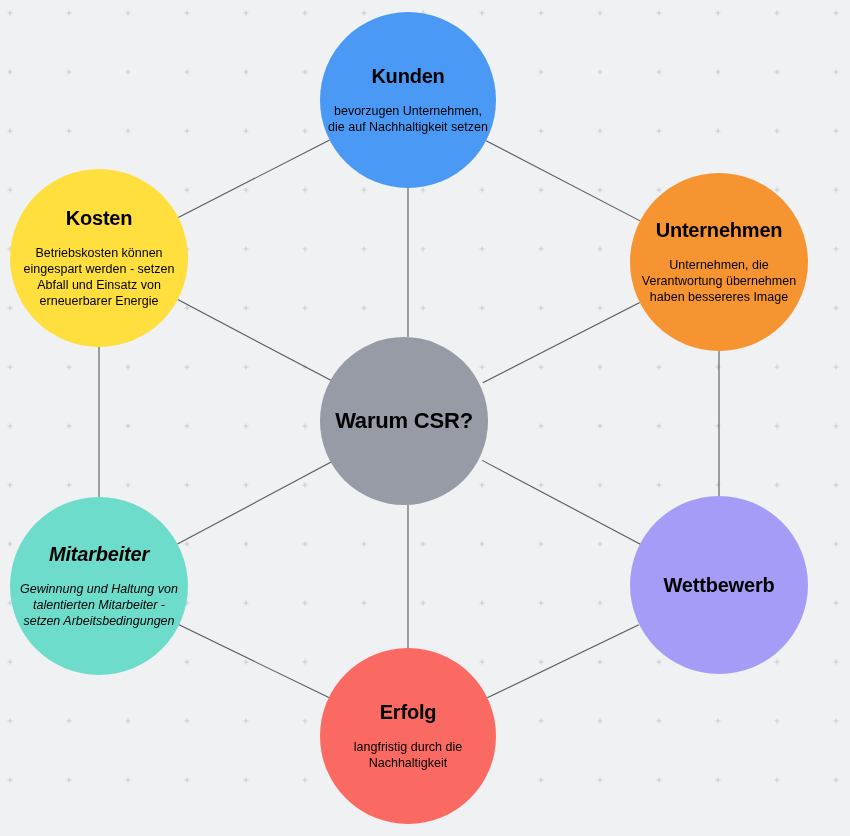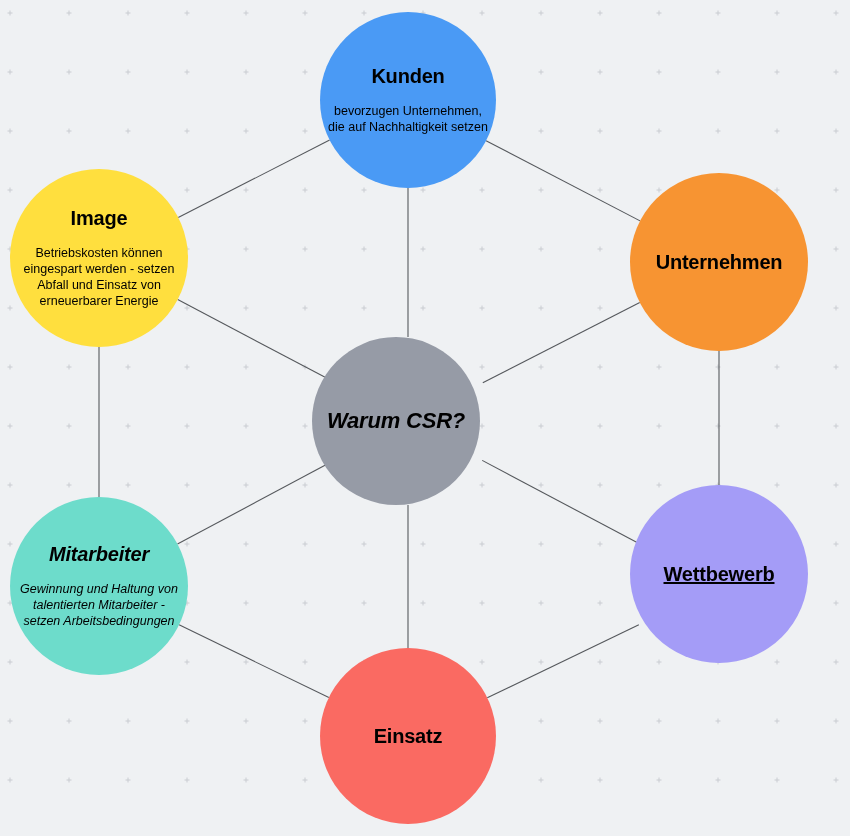--- a/index.html
+++ b/index.html
@@ -283,50 +283,52 @@
       <line x1="333.90227640524574" y1="460.5667456088494" x2="177.5083023801563" y2="544.0780909620524" stroke="#55585c" stroke-width="1.1"></line>
       <line x1="333.7034113239511" y1="381.80794836829784" x2="177.71900466867083" y2="299.5249118478749" stroke="#55585c" stroke-width="1.1"></line>
       <line x1="486.04629733244565" y1="140.6543413757434" x2="640.0668129251402" y2="220.8836774722595" stroke="#55585c" stroke-width="1.1"></line>
       <line x1="719" y1="351" x2="719" y2="497" stroke="#55585c" stroke-width="1.1"></line>
       <line x1="638.8369900735065" y1="624.6638311542573" x2="487.26230194979127" y2="697.7705939148917" stroke="#55585c" stroke-width="1.1"></line>
       <line x1="328.8346538379674" y1="697.5702203096929" x2="179.06495236841937" y2="624.8664817322424" stroke="#55585c" stroke-width="1.1"></line>
       <line x1="99" y1="497" x2="99" y2="347" stroke="#55585c" stroke-width="1.1"></line>
       <line x1="178.24175730190956" y1="217.48156099125657" x2="329.6485995217074" y2="140.0631756490946" stroke="#55585c" stroke-width="1.1"></line>
     </svg>
   <div id="nodes-layer">
-      <div class="node hub" style="left: 312px; top: 337px; width: 168px; height: 168px; background: rgb(150, 155, 166); font-style: italic;">
+      <div class="node hub" style="left: 320px; top: 337px; width: 168px; height: 168px; background: rgb(150, 155, 166);">
         <div class="node-title">Warum CSR?</div>
       </div>
       <div class="node leaf" style="left: 320px; top: 12px; width: 176px; height: 176px; background: rgb(74, 154, 245);">
         <div class="node-body">
           <div class="node-title">Kunden</div>
           <div class="node-desc">bevorzugen Unternehmen, die auf Nachhaltigkeit setzen</div>
         </div>
       </div>
       <div class="node leaf" style="left: 630px; top: 173px; width: 178px; height: 178px; background: rgb(247, 148, 50);">
         <div class="node-body">
           <div class="node-title">Unternehmen</div>
-        </div>
-      </div>
-      <div class="node leaf" style="left: 630px; top: 485px; width: 178px; height: 178px; background: rgb(164, 156, 247); text-decoration: underline;">
+          <div class="node-desc">Unternehmen, die Verantwortung übernehmen haben bessereres Image</div>
+        </div>
+      </div>
+      <div class="node leaf" style="left: 630px; top: 496px; width: 178px; height: 178px; background: rgb(164, 156, 247);">
         <div class="node-body">
           <div class="node-title">Wettbewerb</div>
         </div>
       </div>
       <div class="node leaf" style="left: 320px; top: 648px; width: 176px; height: 176px; background: rgb(250, 106, 98);">
         <div class="node-body">
-          <div class="node-title">Einsatz</div>
+          <div class="node-title">Erfolg</div>
+          <div class="node-desc">langfristig durch die Nachhaltigkeit</div>
         </div>
       </div>
       <div class="node leaf" style="left: 10px; top: 497px; width: 178px; height: 178px; background: rgb(109, 220, 203); font-style: italic;">
         <div class="node-body">
           <div class="node-title">Mitarbeiter</div>
           <div class="node-desc">Gewinnung und Haltung von talentierten Mitarbeiter - setzen Arbeitsbedingungen</div>
         </div>
       </div>
       <div class="node leaf" style="left: 10px; top: 169px; width: 178px; height: 178px; background: rgb(255, 223, 62);">
         <div class="node-body">
-          <div class="node-title">Image</div>
+          <div class="node-title">Kosten</div>
           <div class="node-desc">Betriebskosten können eingespart werden - setzen Abfall und Einsatz von erneuerbarer Energie</div>
         </div>
       </div>
     </div>
 </div>
 
 </body></html>

